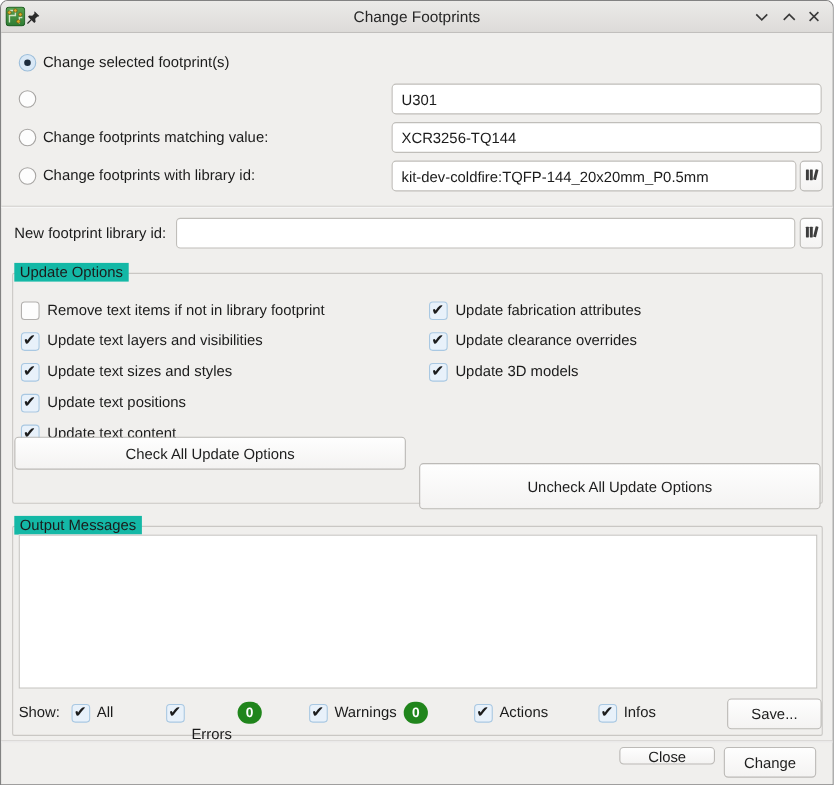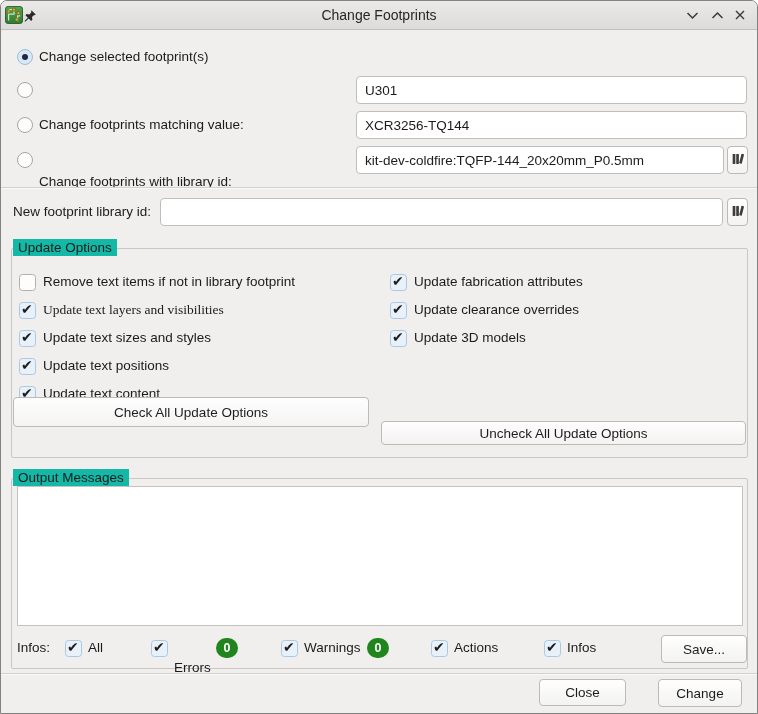--- a/index.html
+++ b/index.html
@@ -108,21 +108,21 @@
   <span class="lbl" style="left:38px; top:47px;">Change selected footprint(s)</span>
 
   <span class="radio" style="left:16px; top:81px;" data-checked="false"></span>
   <input class="field" style="left: 355px; top: 75px; width: 391px;" value="U301">
 
   <span class="radio" style="left:16px; top:116px;" data-checked="false"></span>
   <span class="lbl" style="left:38px; top:115px;">Change footprints matching value:</span>
   <input class="field" style="left: 355px; top: 110px; width: 391px;" value="XCR3256-TQ144">
 
   <span class="radio" style="left:16px; top:151px;" data-checked="false"></span>
-  <span class="lbl" style="left:38px; top:150px;margin-top:22px;">Change footprints with library id:</span>
+  <span class="lbl" style="left:38px; top:150px;">Change footprints with library id:</span>
   <input class="field" style="left: 355px; top: 145px; width: 368px;" value="kit-dev-coldfire:TQFP-144_20x20mm_P0.5mm">
   <button class="btn iconbtn" style="left:726px; top:145px; width:21px; height:28px;">
     <span>
       <svg width="16" height="16" viewBox="0 0 18 18" fill="#3d3d3d">
         <rect x="3" y="3.5" width="3" height="11" rx="0.5"></rect>
         <rect x="7" y="3.5" width="3" height="11" rx="0.5"></rect>
         <rect x="11.6" y="3.2" width="3" height="11" rx="0.5" transform="rotate(14 13.1 8.7)"></rect>
       </svg>
     </span>
   </button>
@@ -140,43 +140,43 @@
       </svg>
     </span>
   </button>
 
   <div class="groupbox" style="left:10px; top:247px; width:737px; height:210px;"></div>
   <span class="grouplabel" style="left:12px; top:238px;">Update Options</span>
 
   <span class="cb" style="left:18px; top:273px;" data-checked="false"></span>
   <span class="lbl" style="left:42px; top:272px;">Remove text items if not in library footprint</span>
   <span class="cb" style="left:18px; top:301px;" data-checked="true"></span>
-  <span class="lbl" style="left:42px; top:300px;font-family:Liberation Serif, serif;">Update text layers and visibilities</span>
+  <span class="lbl" style="left:42px; top:300px;">Update text layers and visibilities</span>
   <span class="cb" style="left:18px; top:329px;" data-checked="true"></span>
   <span class="lbl" style="left:42px; top:328px;">Update text sizes and styles</span>
   <span class="cb" style="left:18px; top:357px;" data-checked="true"></span>
   <span class="lbl" style="left:42px; top:356px;">Update text positions</span>
   <span class="cb" style="left:18px; top:385px;" data-checked="true"></span>
   <span class="lbl" style="left:42px; top:384px;">Update text content</span>
 
   <span class="cb" style="left:389px; top:273px;" data-checked="true"></span>
   <span class="lbl" style="left:413px; top:272px;">Update fabrication attributes</span>
   <span class="cb" style="left:389px; top:301px;" data-checked="true"></span>
   <span class="lbl" style="left:413px; top:300px;">Update clearance overrides</span>
   <span class="cb" style="left:389px; top:329px;" data-checked="true"></span>
   <span class="lbl" style="left:413px; top:328px;">Update 3D models</span>
 
   <button class="btn" style="left:12px; top:396px; width:356px; height:30px;">Check All Update Options</button>
-  <button class="btn" style="left:380px; top:420px; width:365px; height:24px;">Uncheck All Update Options</button>
+  <button class="btn" style="left:380px; top:420px; width:365px; height:42px;">Uncheck All Update Options</button>
 
   <div class="groupbox" style="left:10px; top:477px; width:737px; height:191px;"></div>
   <span class="grouplabel" style="left:12px; top:468px;">Output Messages</span>
   <div class="msgarea" style="left:16px; top:485px; width:726px; height:140px;"></div>
 
-  <span class="lbl" style="left:16px; top:638px;">Infos:</span>
+  <span class="lbl" style="left:16px; top:638px;">Show:</span>
 
   <span class="cb" style="left:64px; top:639px;" data-checked="true"></span>
   <span class="lbl" style="left:87px; top:638px;">All</span>
 
   <span class="cb" style="left:150px; top:639px;" data-checked="true"></span>
   <span class="lbl" style="left:173px; top:638px;margin-top:20px;">Errors</span>
   <span class="badge" style="left:215px; top:637px;">0</span>
 
   <span class="cb" style="left:280px; top:639px;" data-checked="true"></span>
   <span class="lbl" style="left:303px; top:638px;">Warnings</span>
@@ -185,16 +185,16 @@
   <span class="cb" style="left:430px; top:639px;" data-checked="true"></span>
   <span class="lbl" style="left:453px; top:638px;">Actions</span>
 
   <span class="cb" style="left:543px; top:639px;" data-checked="true"></span>
   <span class="lbl" style="left:566px; top:638px;">Infos</span>
 
   <button class="btn" style="left:660px; top:634px; width:86px; height:28px;">Save...</button>
 
   <div class="sep" style="top:672px;"></div>
 
-  <button class="btn" style="left:538px; top:678px; width:87px; height:27px;">Close</button>
+  <button class="btn" style="left:562px; top:678px; width:87px; height:16px;">Close</button>
   <button class="btn" style="left:657px; top:678px; width:84px; height:28px;">Change</button>
 
 </div>
 
 </body></html>

